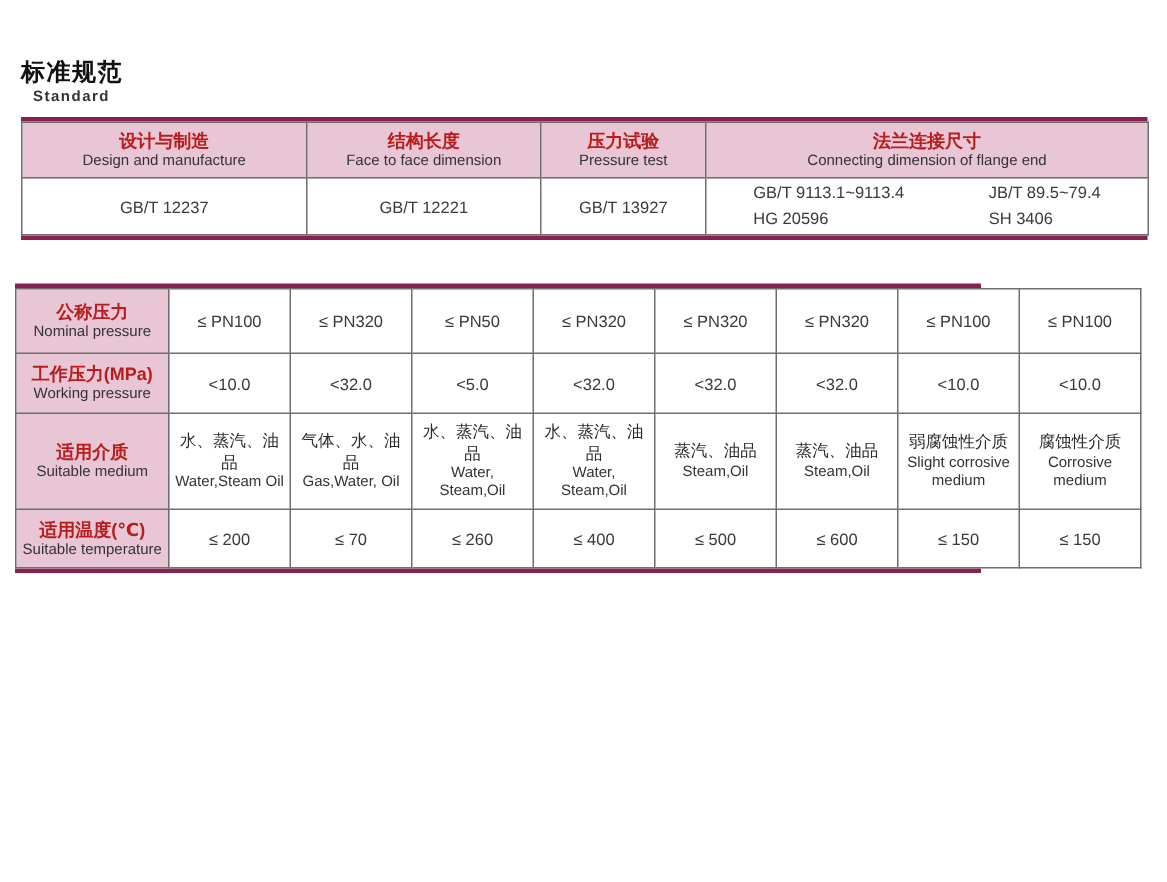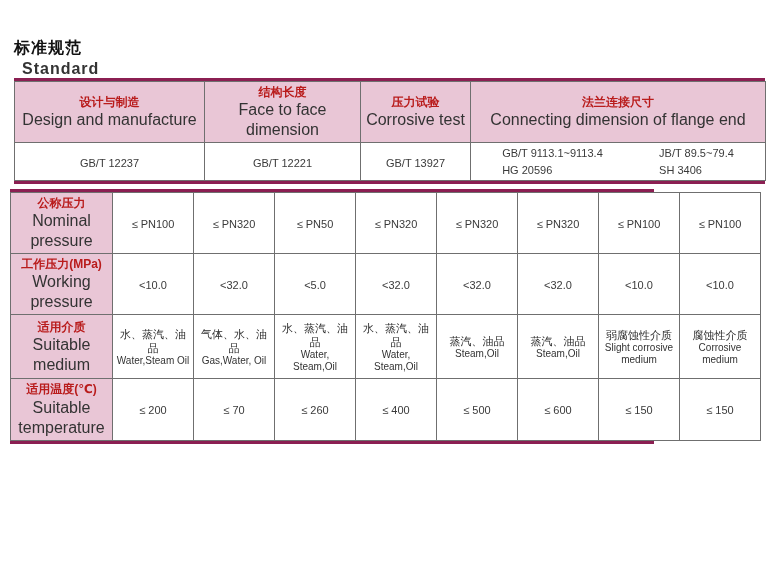--- a/index.html
+++ b/index.html
@@ -35,21 +35,21 @@
   }
   td {
     border: 1px solid #6f6f6f;
     text-align: center;
     vertical-align: middle;
     padding: 2px 3px;
   }
   .pink { background: #e9c6d6; }
 
   .zh { display: block; font-weight: bold; font-size: 12px; line-height: 1.35; color: #b91c1c; }
-  .en { display: block; font-size: 16px; line-height: 1.25; color: #333; }
+  .en { display: block; font-size: 10px; line-height: 1.25; color: #333; }
   .val { font-size: 11px; color: #3a3a3a; }
 
   #standard-table .hdr-row td { height: 37px; }
   #standard-table .val-row td { height: 36px; }
 
   .flange-vals {
     display: flex;
     justify-content: space-around;
     align-items: center;
     text-align: left;
@@ -83,21 +83,21 @@
       <td class="pink">
         <span class="zh">设计与制造</span>
         <span class="en">Design and manufacture</span>
       </td>
       <td class="pink">
         <span class="zh">结构长度</span>
         <span class="en">Face to face dimension</span>
       </td>
       <td class="pink">
         <span class="zh">压力试验</span>
-        <span class="en">Corrosive test</span>
+        <span class="en">Pressure test</span>
       </td>
       <td class="pink">
         <span class="zh">法兰连接尺寸</span>
         <span class="en">Connecting dimension of flange end</span>
       </td>
     </tr>
     <tr class="val-row">
       <td>
         <span class="val">GB/T 12237</span>
       </td>

